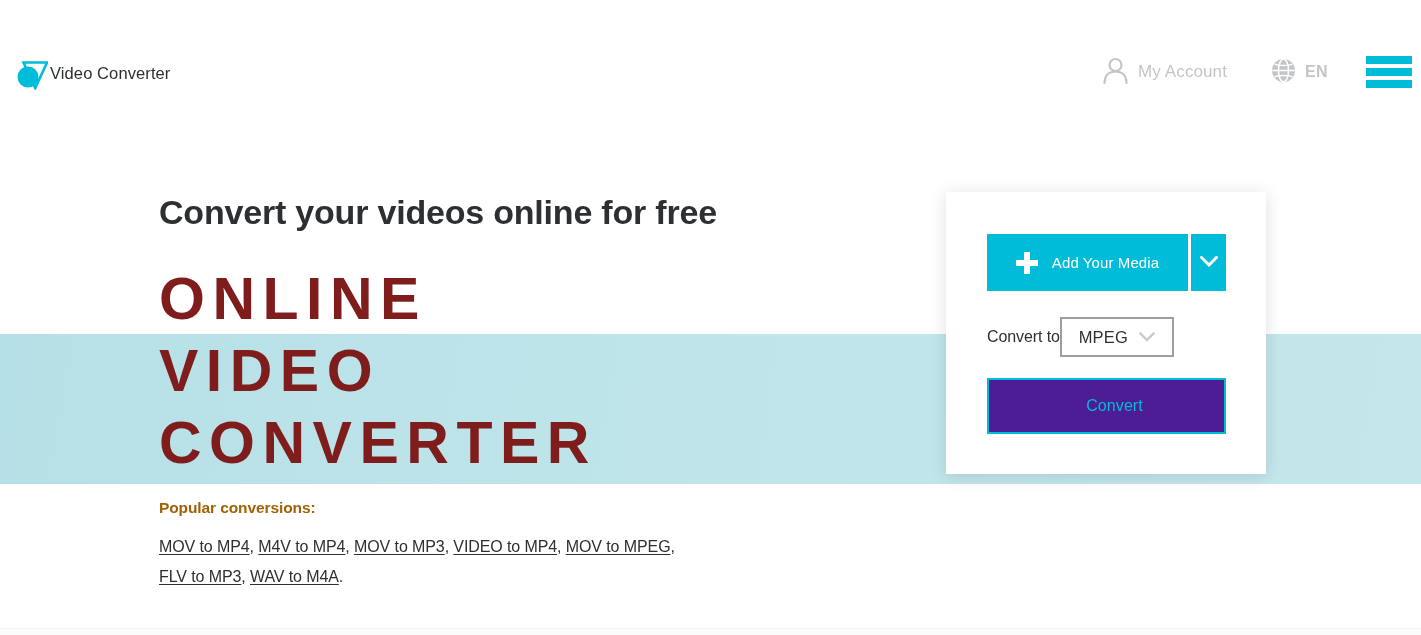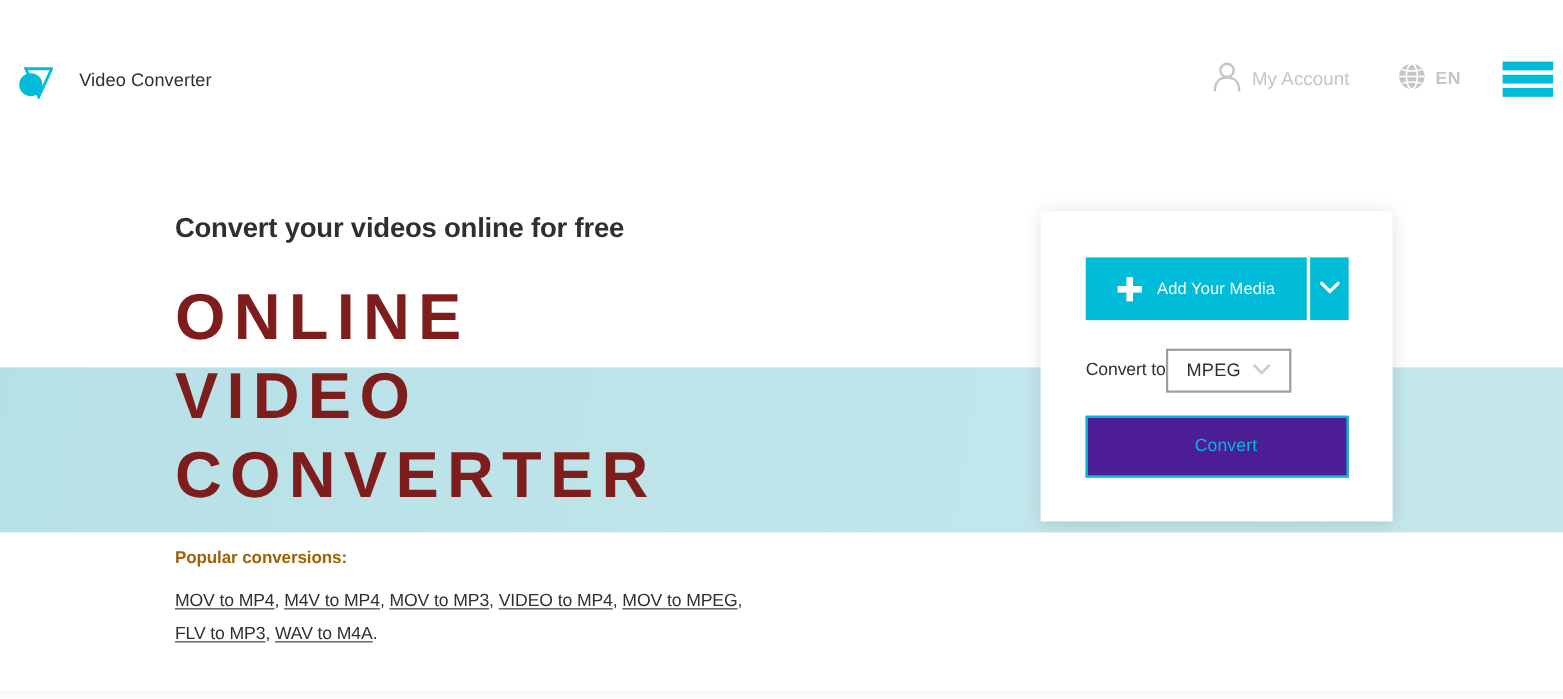--- a/index.html
+++ b/index.html
@@ -29,21 +29,21 @@
     background: #ffffff;
     z-index: 40;
   }
 
   #brand {
     position: absolute;
     left: 17px;
     top: 57px;
     display: flex;
     align-items: center;
-    gap: 24px;
+    gap: 2px;
     text-decoration: none;
   }
   #brand-logo {
     width: 31px;
     height: 33px;
     position: relative;
     display: block;
   }
   #brand-name {
     font-size: 16.5px;
@@ -111,21 +111,21 @@
   }
 
   
   #hero {
     position: absolute;
     left: 159px;
     top: 192px;
     z-index: 10;
   }
   #hero-tagline {
-    font-size: 25px;
+    font-size: 34px;
     font-weight: bold;
     color: #2c3033;
     letter-spacing: -0.2px;
     line-height: 1.2;
   }
   #hero-title {
     margin-top: 30px;
     font-size: 59px;
     font-weight: bold;
     color: #7f1d1d;

